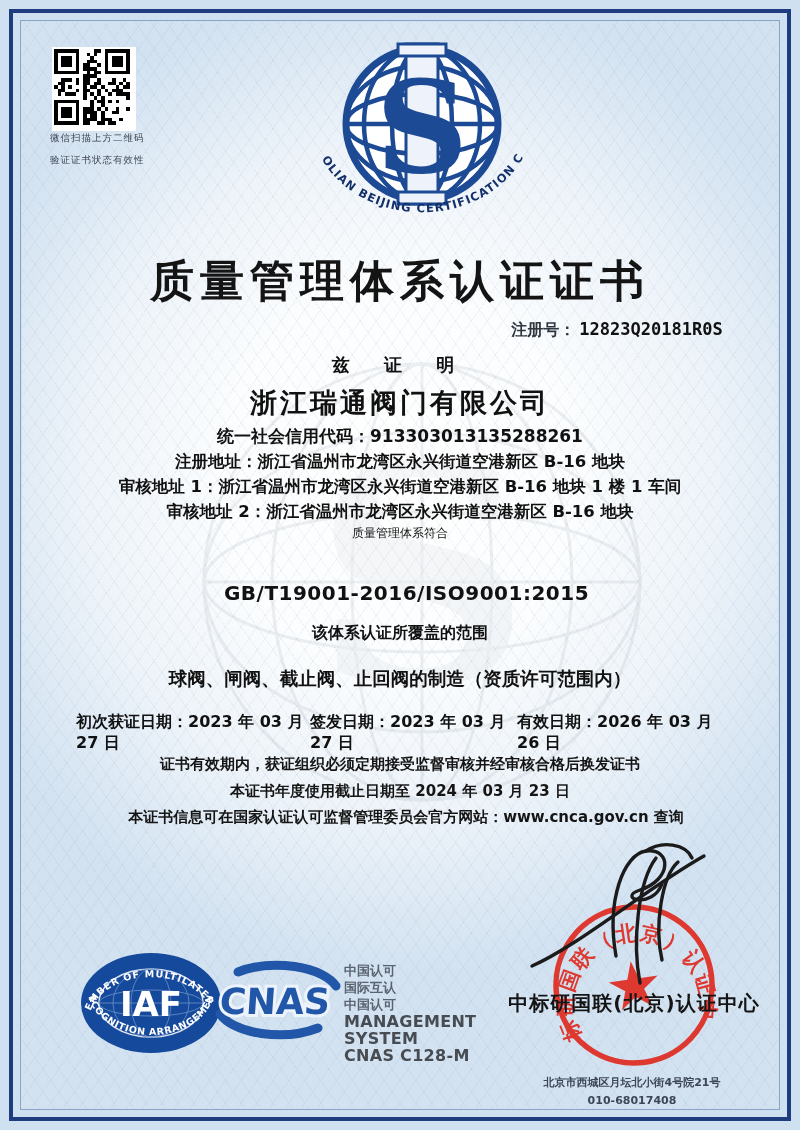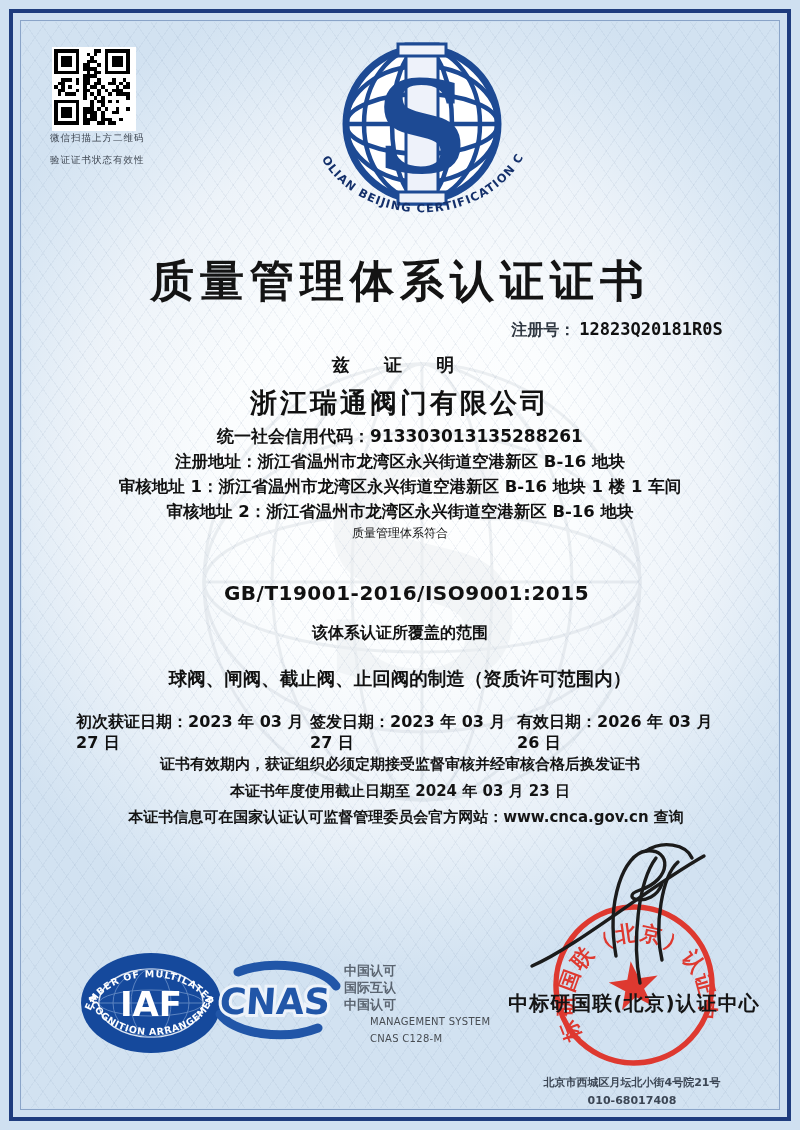--- a/index.html
+++ b/index.html
@@ -50,21 +50,21 @@
   .dates-row { top:690px; left:34px; right:34px; padding:0 20px; display:flex; justify-content:space-between; z-index:3; }
   .date-item { font-size:16px; font-weight:700; color:#111; }
 
   .note { font-size:15px; font-weight:600; color:#151515; z-index:3; }
   .note1 { top:733px; } .note2 { top:760px; } .note3 { top:786px;padding-left:12px; }
 
   .iaf-box  { left:56px; top:928px; width:146px; height:106px; z-index:3; }
   .cnas-box { left:192px; top:936px; width:128px; height:84px; z-index:3; }
   .cnas-text { left:322px; top:940px; width:170px; z-index:3; line-height:17px; }
   .cnas-cn  { font-size:13px; font-weight:600; color:#5a6470; }
-  .cnas-en  { font-size:10px; font-weight:400; color:#474c52; letter-spacing:.3px;margin-left:26px; }
+  .cnas-en  { font-size:16px; font-weight:700; color:#474c52; letter-spacing:.3px; }
 
   .stamp-box { left:526px; top:877px; width:172px; height:172px; z-index:4; opacity:.92; }
   .issuer { left:462px; top:968px; width:300px; text-align:center; font-size:20px; font-weight:700; letter-spacing:1px; color:#141414; z-index:5; }
   .sig-box { left:498px; top:816px; width:200px; height:158px; z-index:6; }
 
   .foot-addr { left:470px; top:1052px; width:280px; text-align:center; font-size:11px; font-weight:600; color:#3c4654; line-height:18px; z-index:3; }
 </style>
 </head>
 <body>
 

